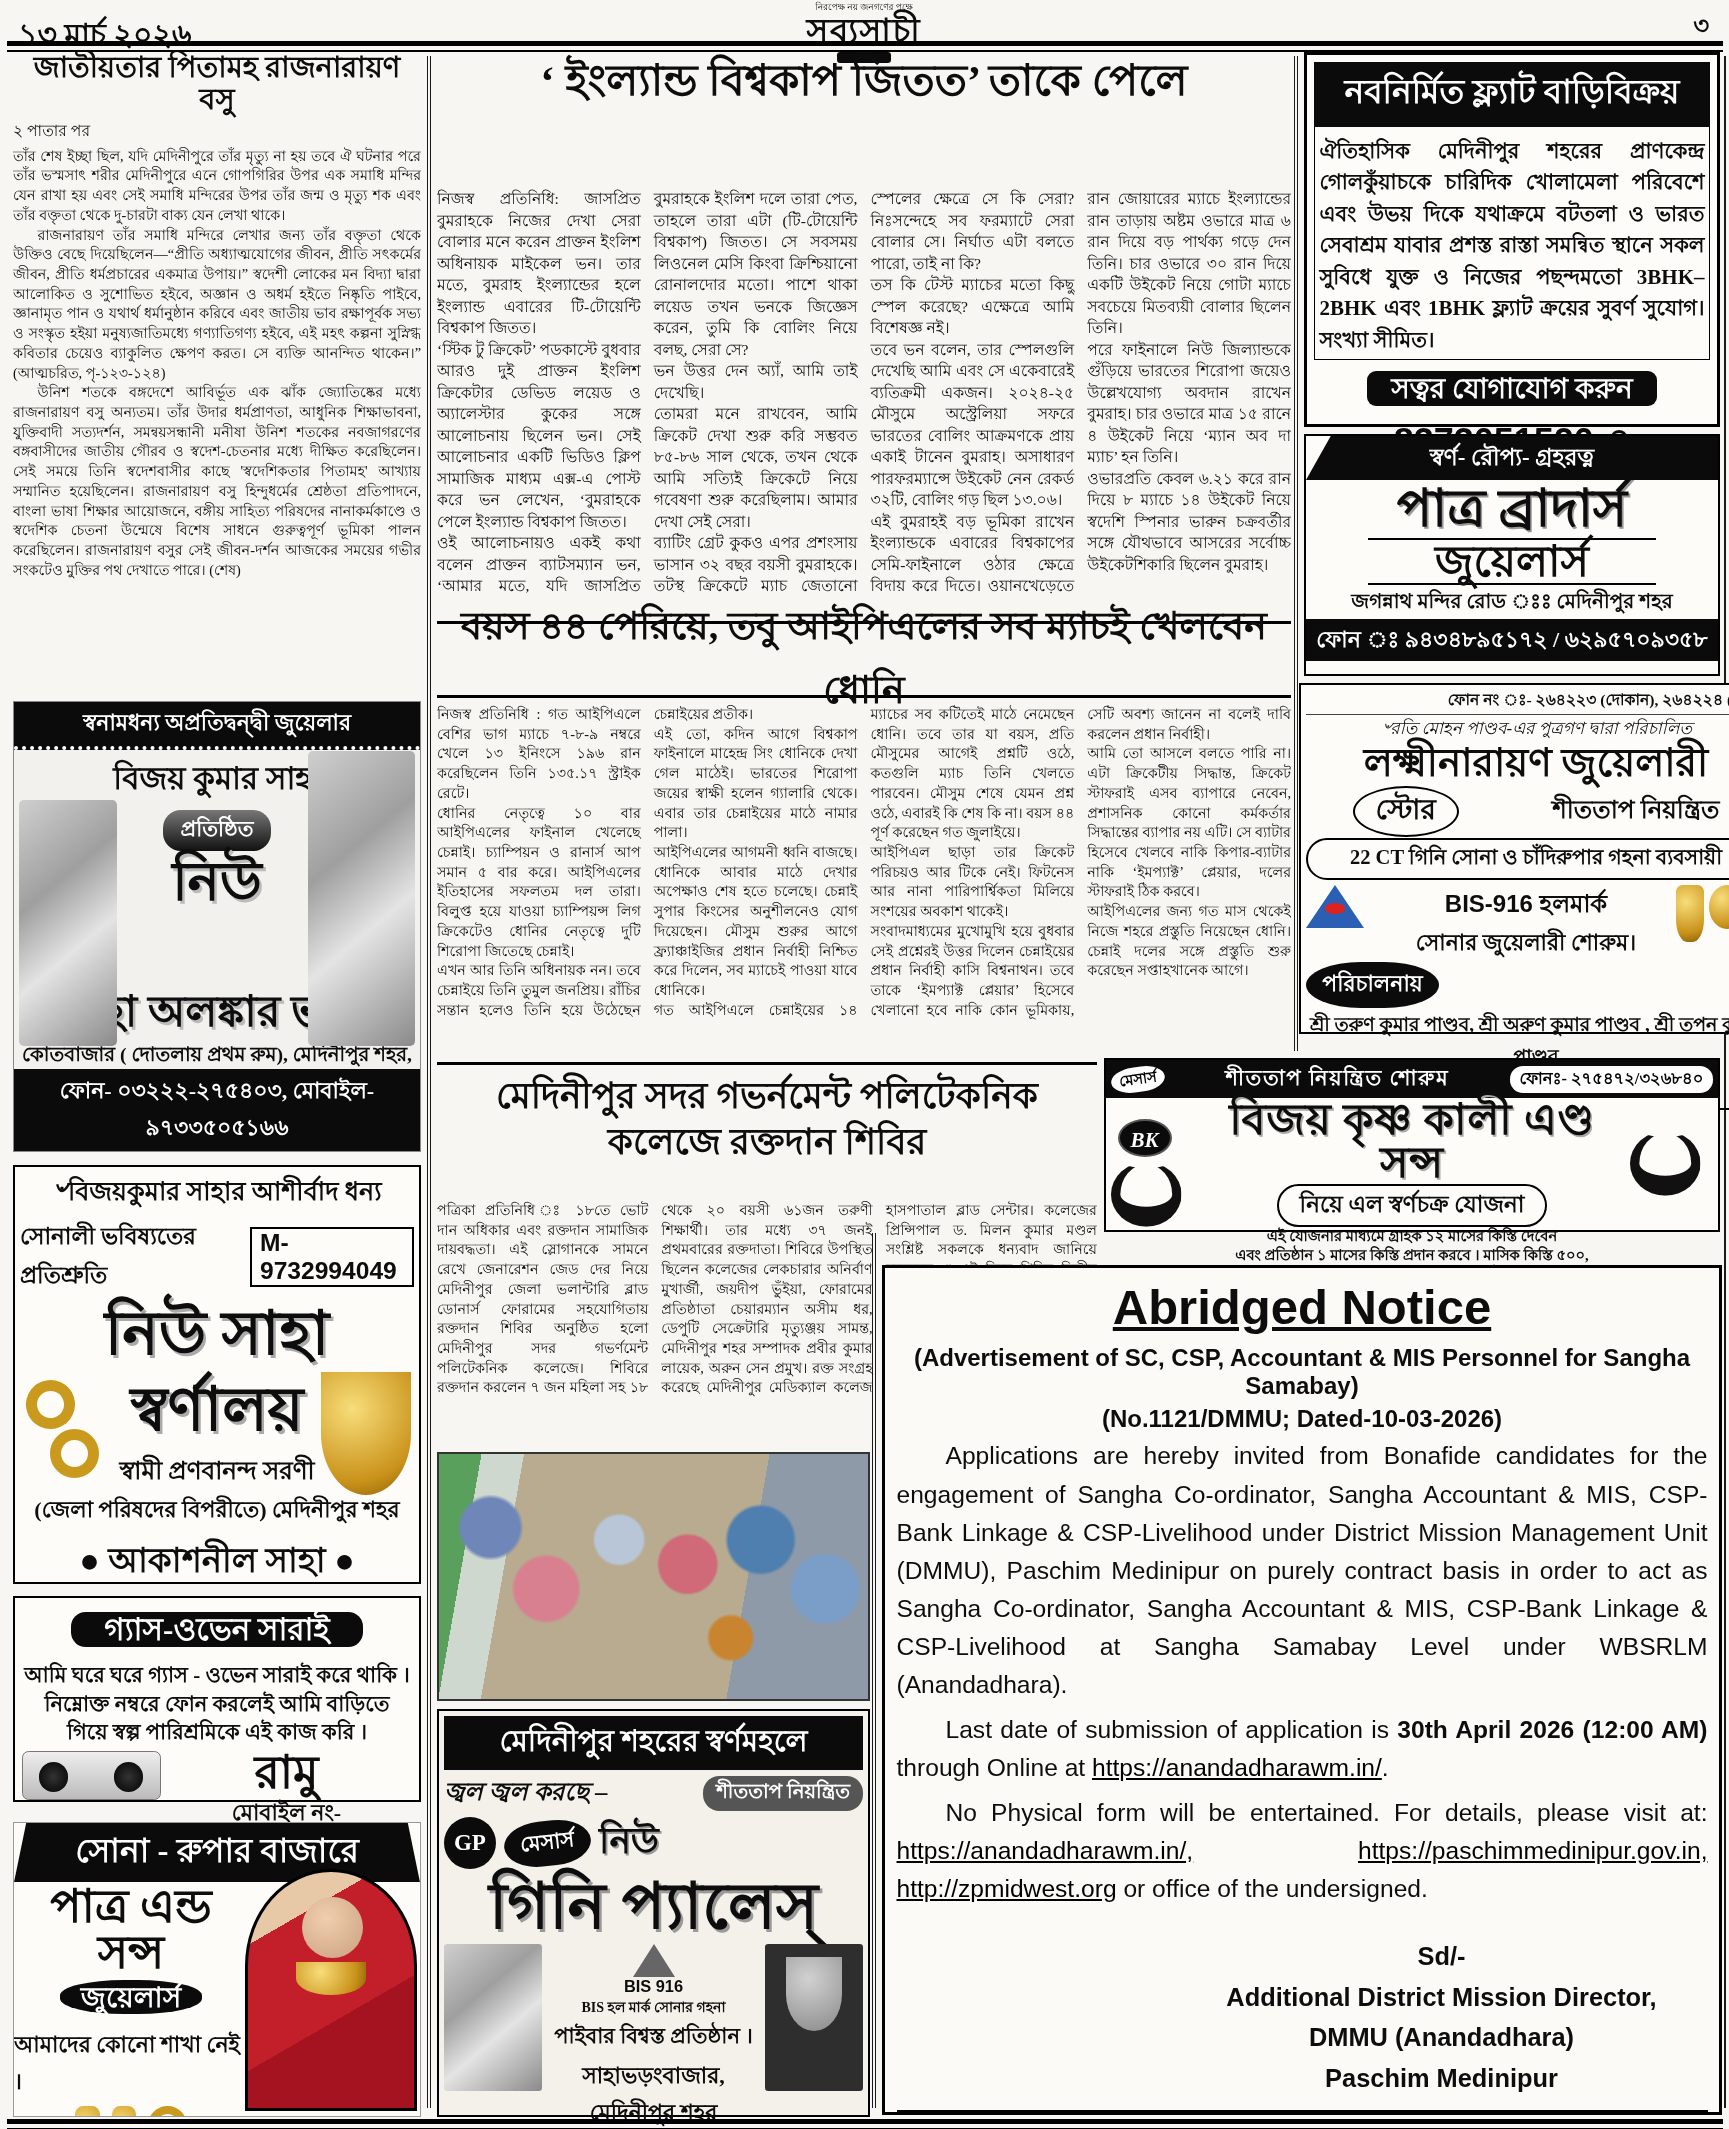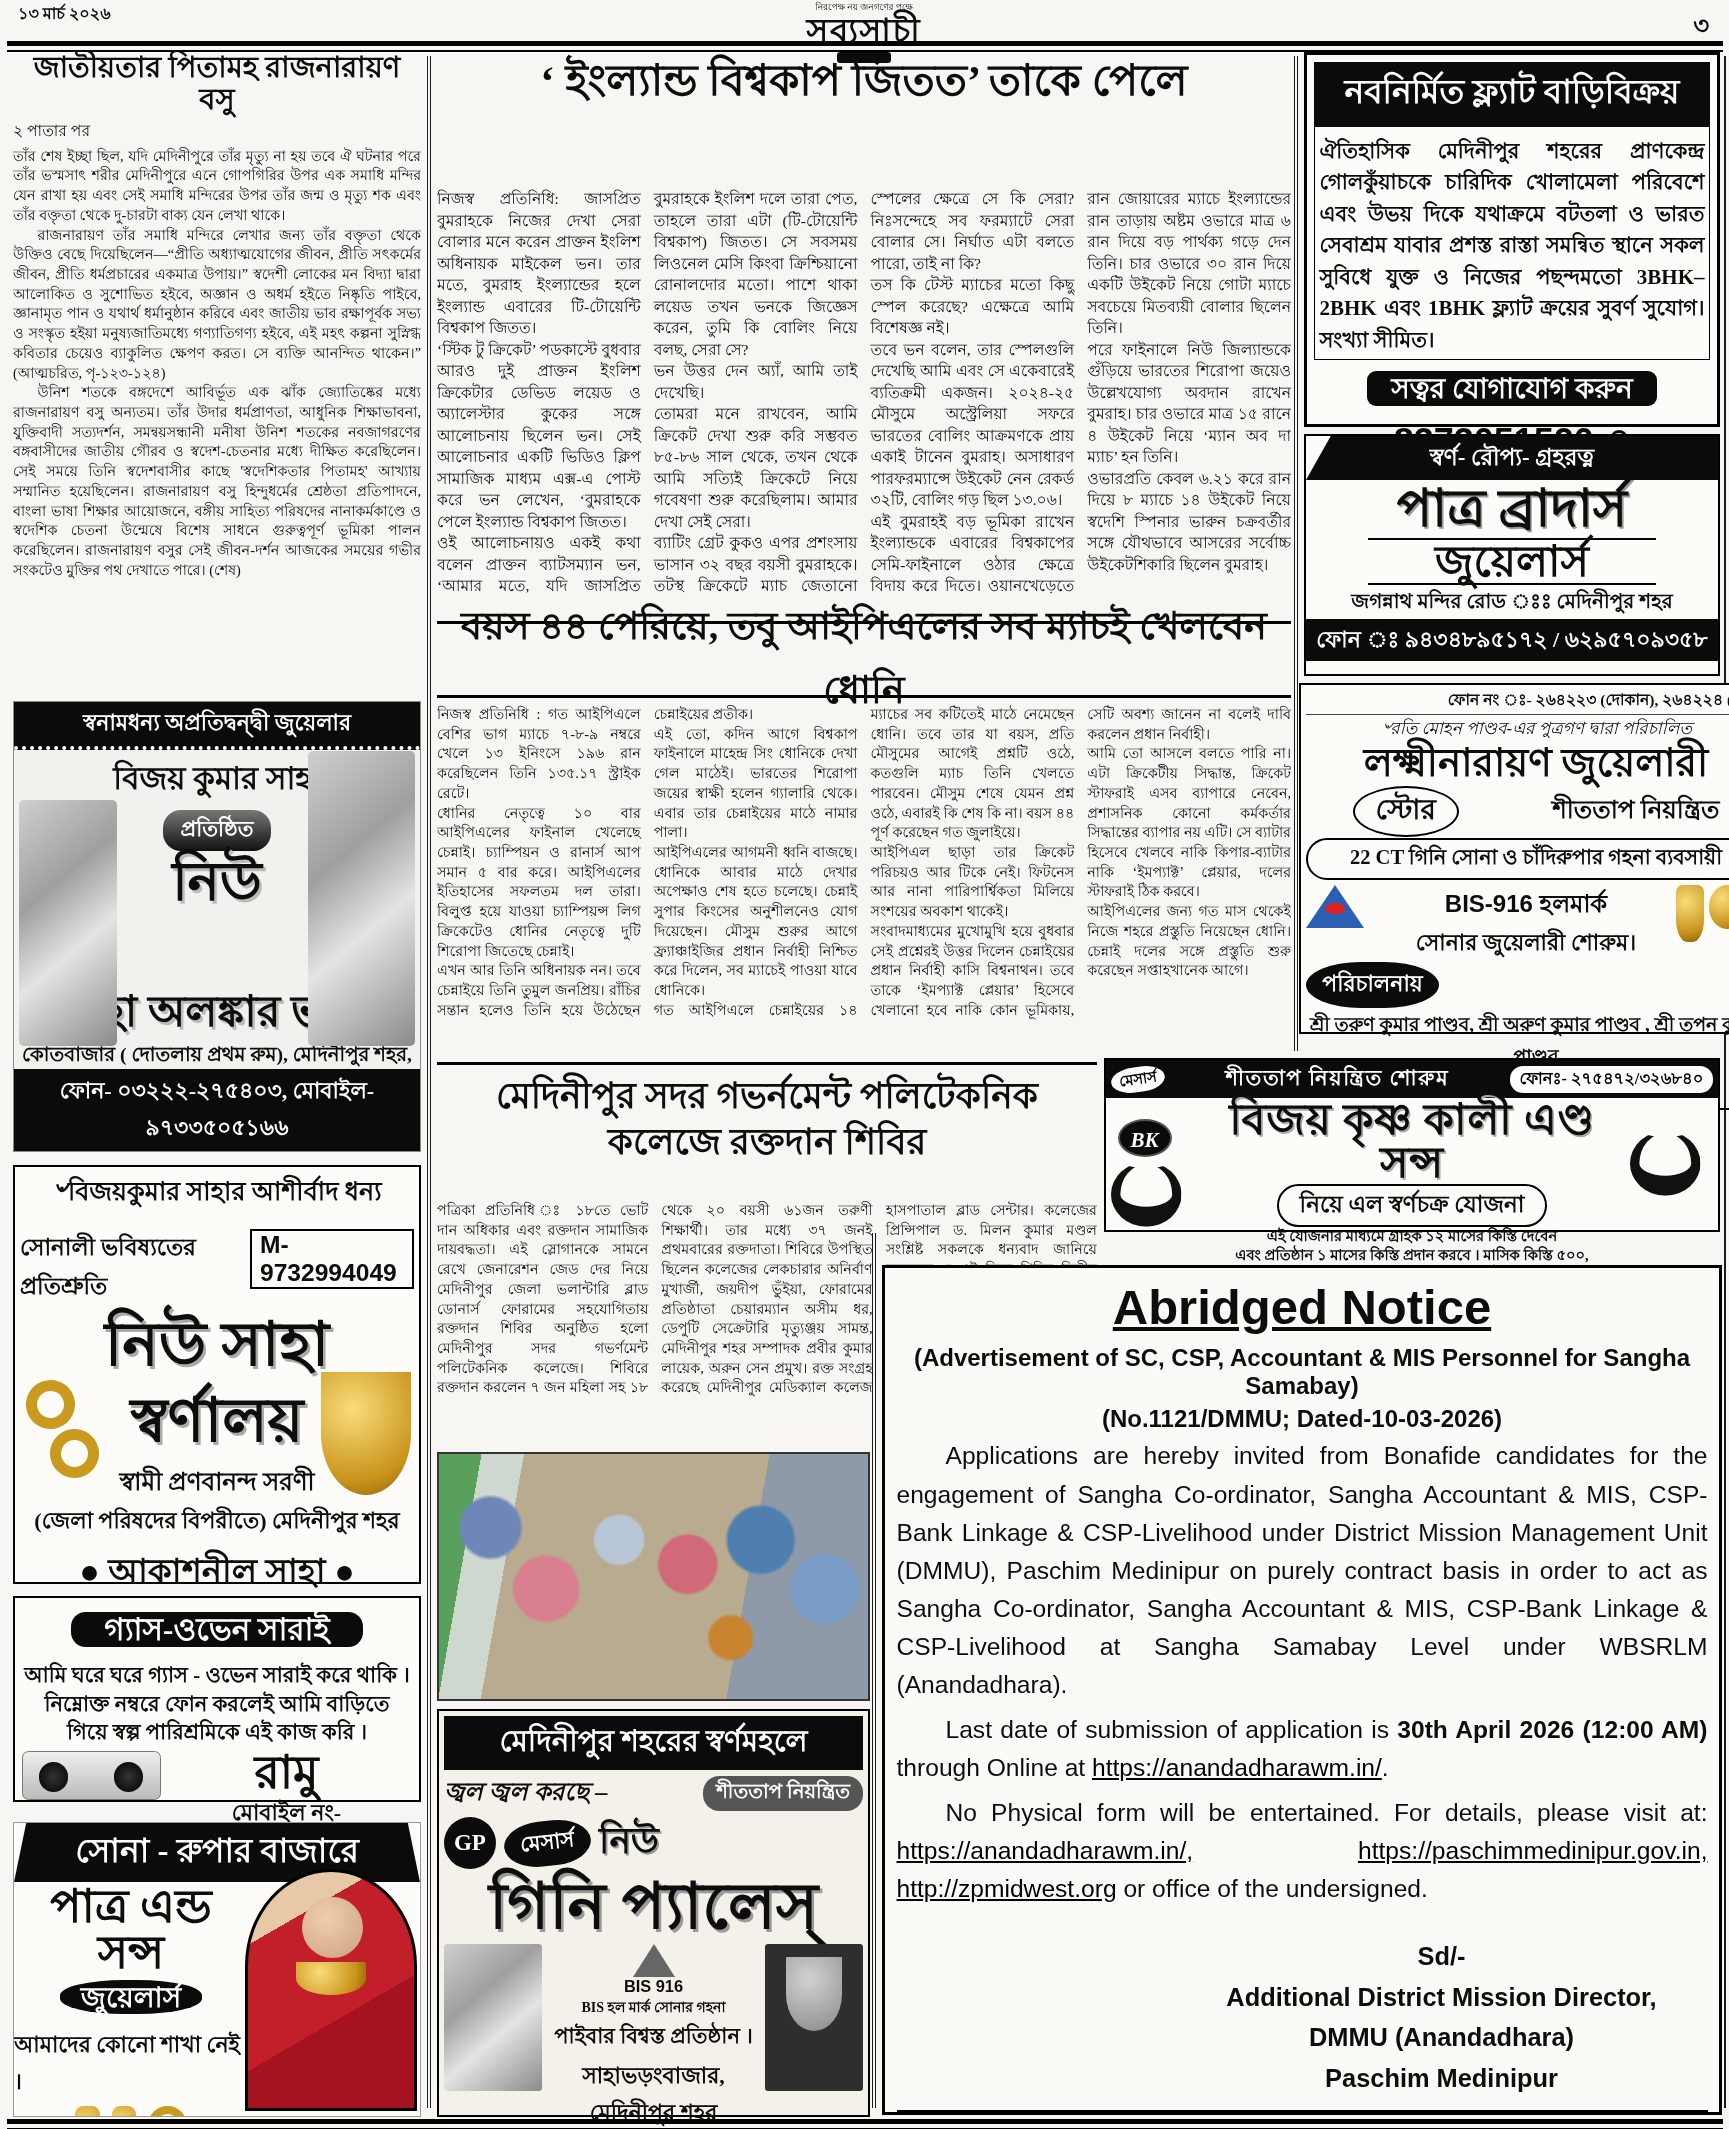--- a/index.html
+++ b/index.html
@@ -22,21 +22,21 @@
   a{color:#000}
   .goldring{width:49px;height:49px;border-radius:50%;border:11.5px solid #c99a1d;background:transparent;display:inline-block}
   .goldblob{background:radial-gradient(circle at 35% 30%,#f8dd7a,#c9921a 70%,#8a5f08);display:inline-block}
   .crescent{width:98px;height:90px;border-radius:50%;border-bottom:28px solid #111;border-left:13px solid #111;border-right:13px solid #111;border-top:3.3px solid transparent}
   .photo-gray{background:linear-gradient(140deg,#cfcfcf 0%,#9f9f9f 35%,#e4e4e4 60%,#8a8a8a 100%)}
 </style>
 </head>
 <body>
 
 <div class="abs" style="left:0;top:0;width:1729px;height:39px">
-  <div class="abs b" style="left:18px;top:1px;font-size:16px">১৩ মার্চ ২০২৬</div>
+  <div class="abs b" style="left:18px;top:11px;font-size:30px">১৩ মার্চ ২০২৬</div>
   <div class="abs cen" style="left:700px;top:0;width:328px">
     <div style="font-size:9px">নিরপেক্ষ নয় জনগণের পক্ষে</div>
     <div class="b" style="font-size:33px;line-height:1.0;letter-spacing:1.6px">সব্যসাচী</div>
     <div class="inv" style="display:inline-block;font-size:7.4px;padding:0.8px 21px;border-radius:3.3px">· · ·</div>
   </div>
   <div class="abs b" style="right:19.7px;top:6.6px;font-size:24.6px">৩</div>
 </div>
 <div class="abs rule2" style="left:6.6px;top:41px;width:1716px"></div>
 
 <div class="abs vdiv" style="left:427px;top:56px;height:2052px"></div>
@@ -199,21 +199,21 @@
   <div class="cen" style="margin:3.3px 0"><span class="pill b" style="font-size:21px;background:linear-gradient(#777,#111)">প্রতিষ্ঠিত</span></div>
   <div class="cen b" style="font-size:54px;line-height:1.0;text-shadow:2.5px 2.5px 0 #bbb">নিউ</div>
   <div class="cen b" style="font-size:43px;line-height:1.05;margin-top:80px;text-shadow:2.5px 2.5px 0 #bbb">সাহা অলঙ্কার ভবন</div>
   <div class="cen b" style="font-size:19.7px;margin-top:6.6px">কোতবাজার ( দোতলায় প্রথম রুম), মেদিনীপুর শহর,</div>
   <div class="cen b" style="font-size:19.7px">পশ্চিম মেদিনীপুর, পিন- ৭২১১০১</div>
   <div class="inv cen b abs" style="left:0;bottom:0;width:100%;font-size:22px;padding:4.1px 0">ফোন- ০৩২২২-২৭৫৪০৩, মোবাইল- ৯৭৩৩৫০৫১৬৬</div>
 </div>
 
 <div class="abs adbox" style="left:13px;top:1165px;width:408px;height:419px;padding:4.9px">
   <div class="cen b" style="font-size:25.4px">৺বিজয়কুমার সাহার আশীর্বাদ ধন্য</div>
-  <div style="display:flex;align-items:flex-start;gap:4.9px;margin-top:14px">
+  <div style="display:flex;align-items:center;gap:4.9px;margin-top:3px">
     <span class="b" style="font-size:23px">সোনালী ভবিষ্যতের প্রতিশ্রুতি</span>
     <span class="b" style="font-size:24.6px;border:2.5px solid #000;padding:0 8.2px;font-family:'Liberation Sans',sans-serif">M- 9732994049</span>
   </div>
   <div class="cen b" style="font-size:61px;line-height:1.25;text-shadow:2.5px 2.5px 0 #aaa">নিউ সাহা স্বর্ণালয়</div>
   <div class="abs" style="left:6.6px;top:205px;width:98px;height:139px">
     <span class="goldring abs" style="left:4.9px;top:8.2px;transform:rotate(-20deg)"></span>
     <span class="goldring abs" style="left:28px;top:57px"></span>
   </div>
   <div class="abs goldblob" style="right:8.2px;top:205px;width:90px;height:123px;border-radius:0 0 55% 55%"></div>
   <div class="cen b" style="font-size:24.6px;margin-top:3.3px">স্বামী প্রণবানন্দ সরণী</div>

